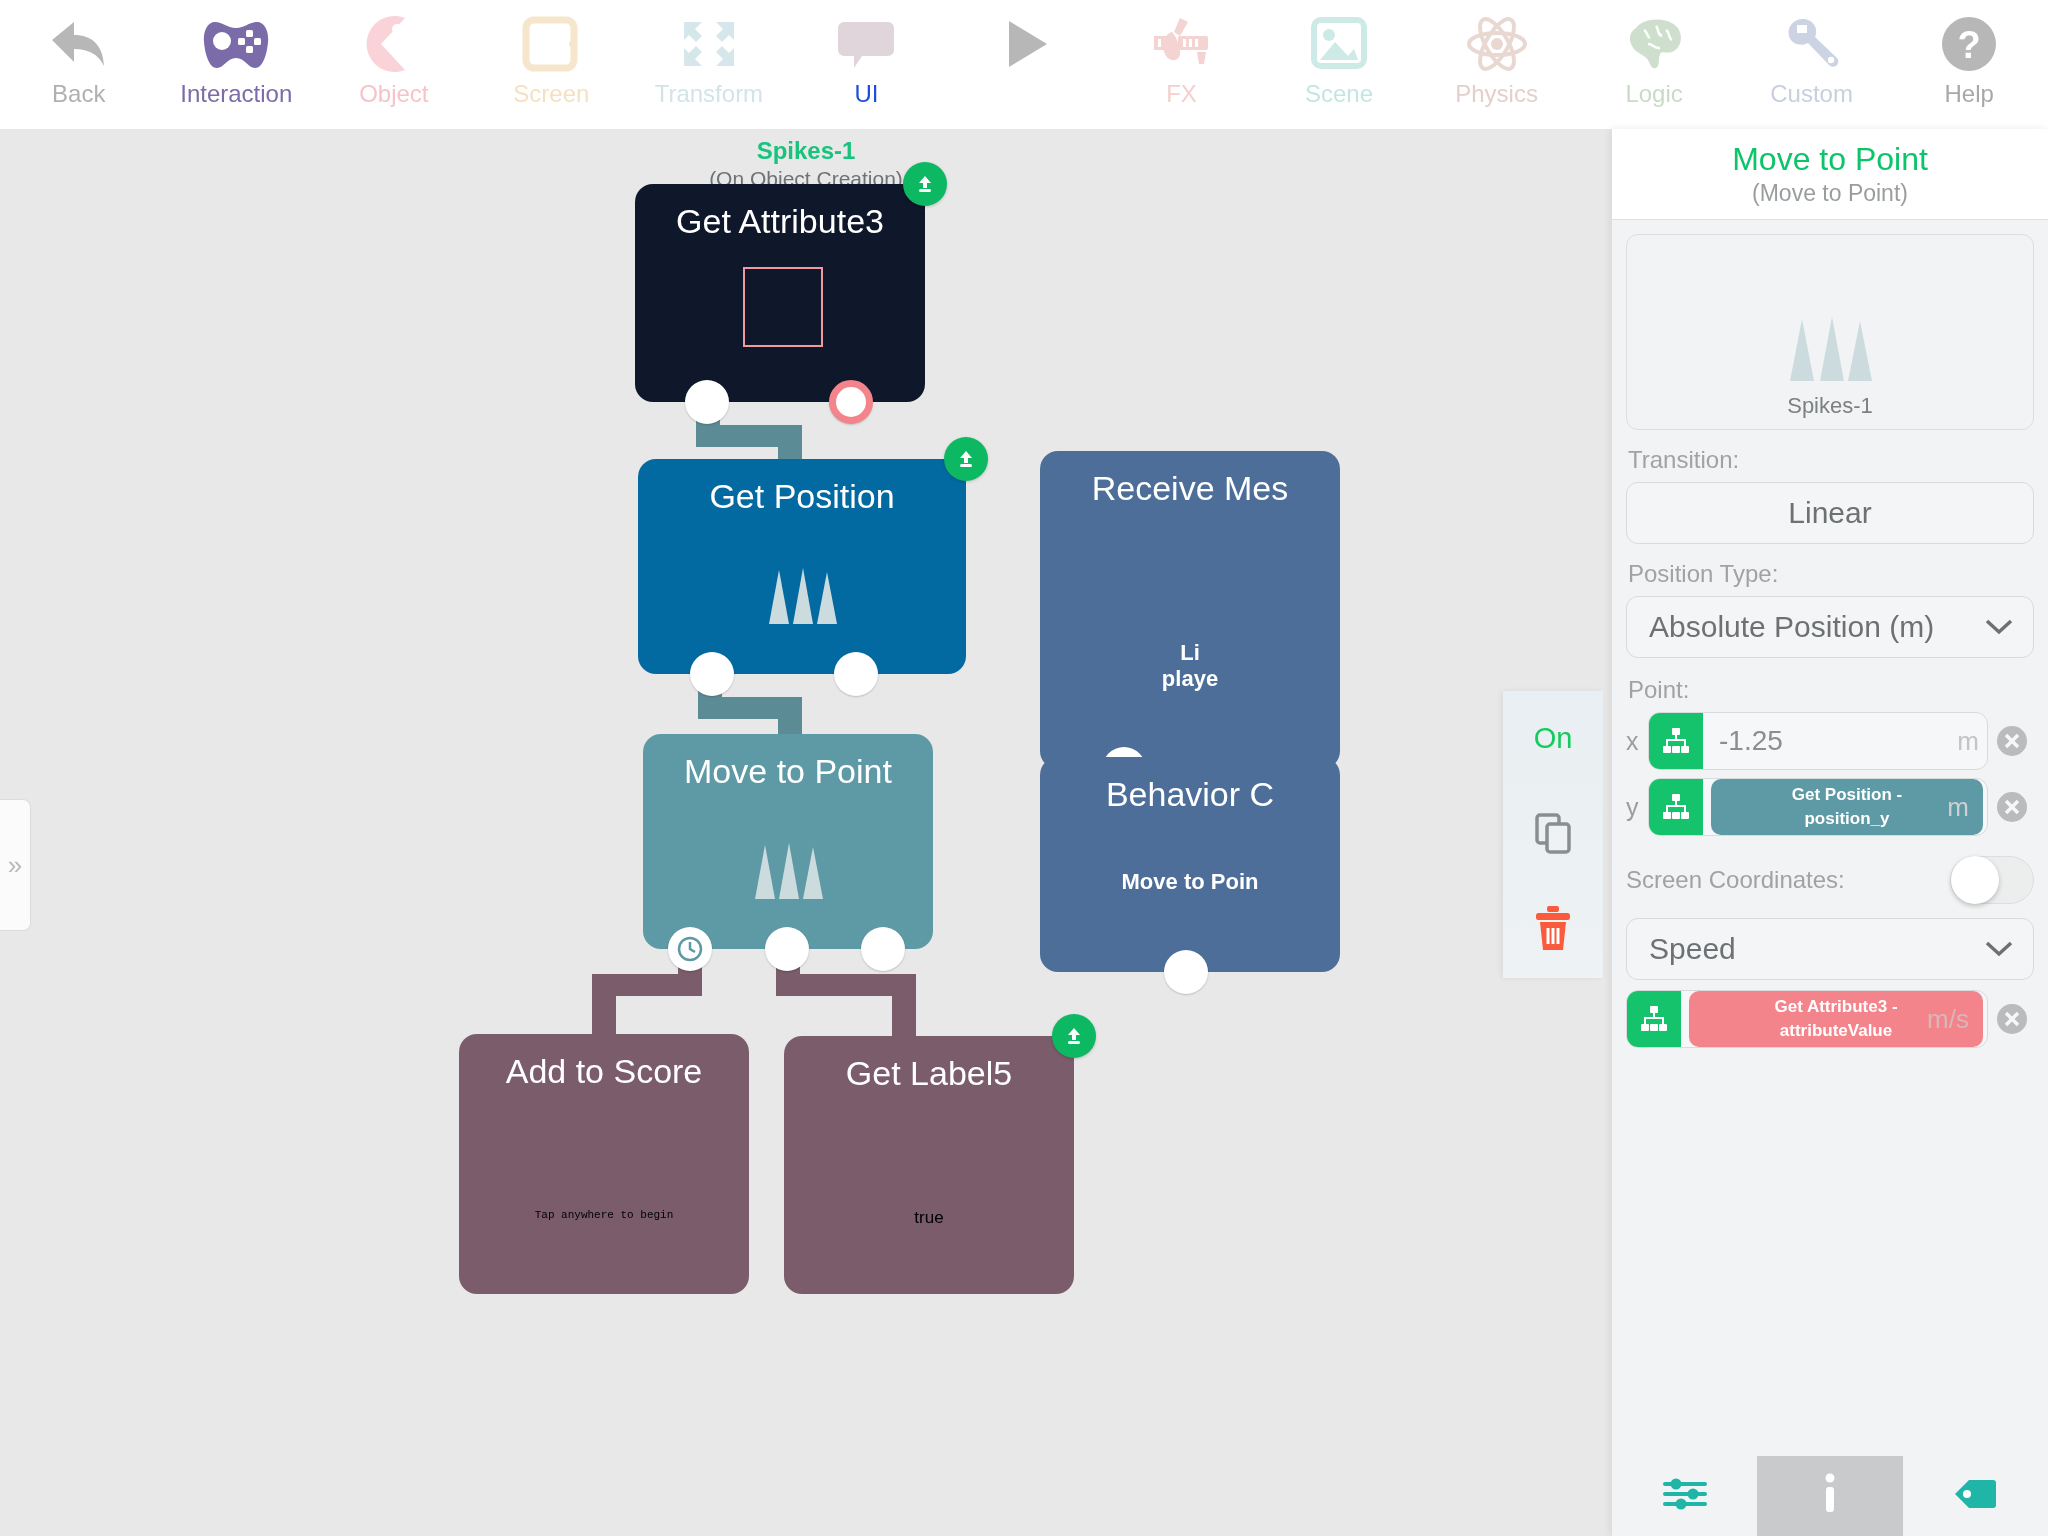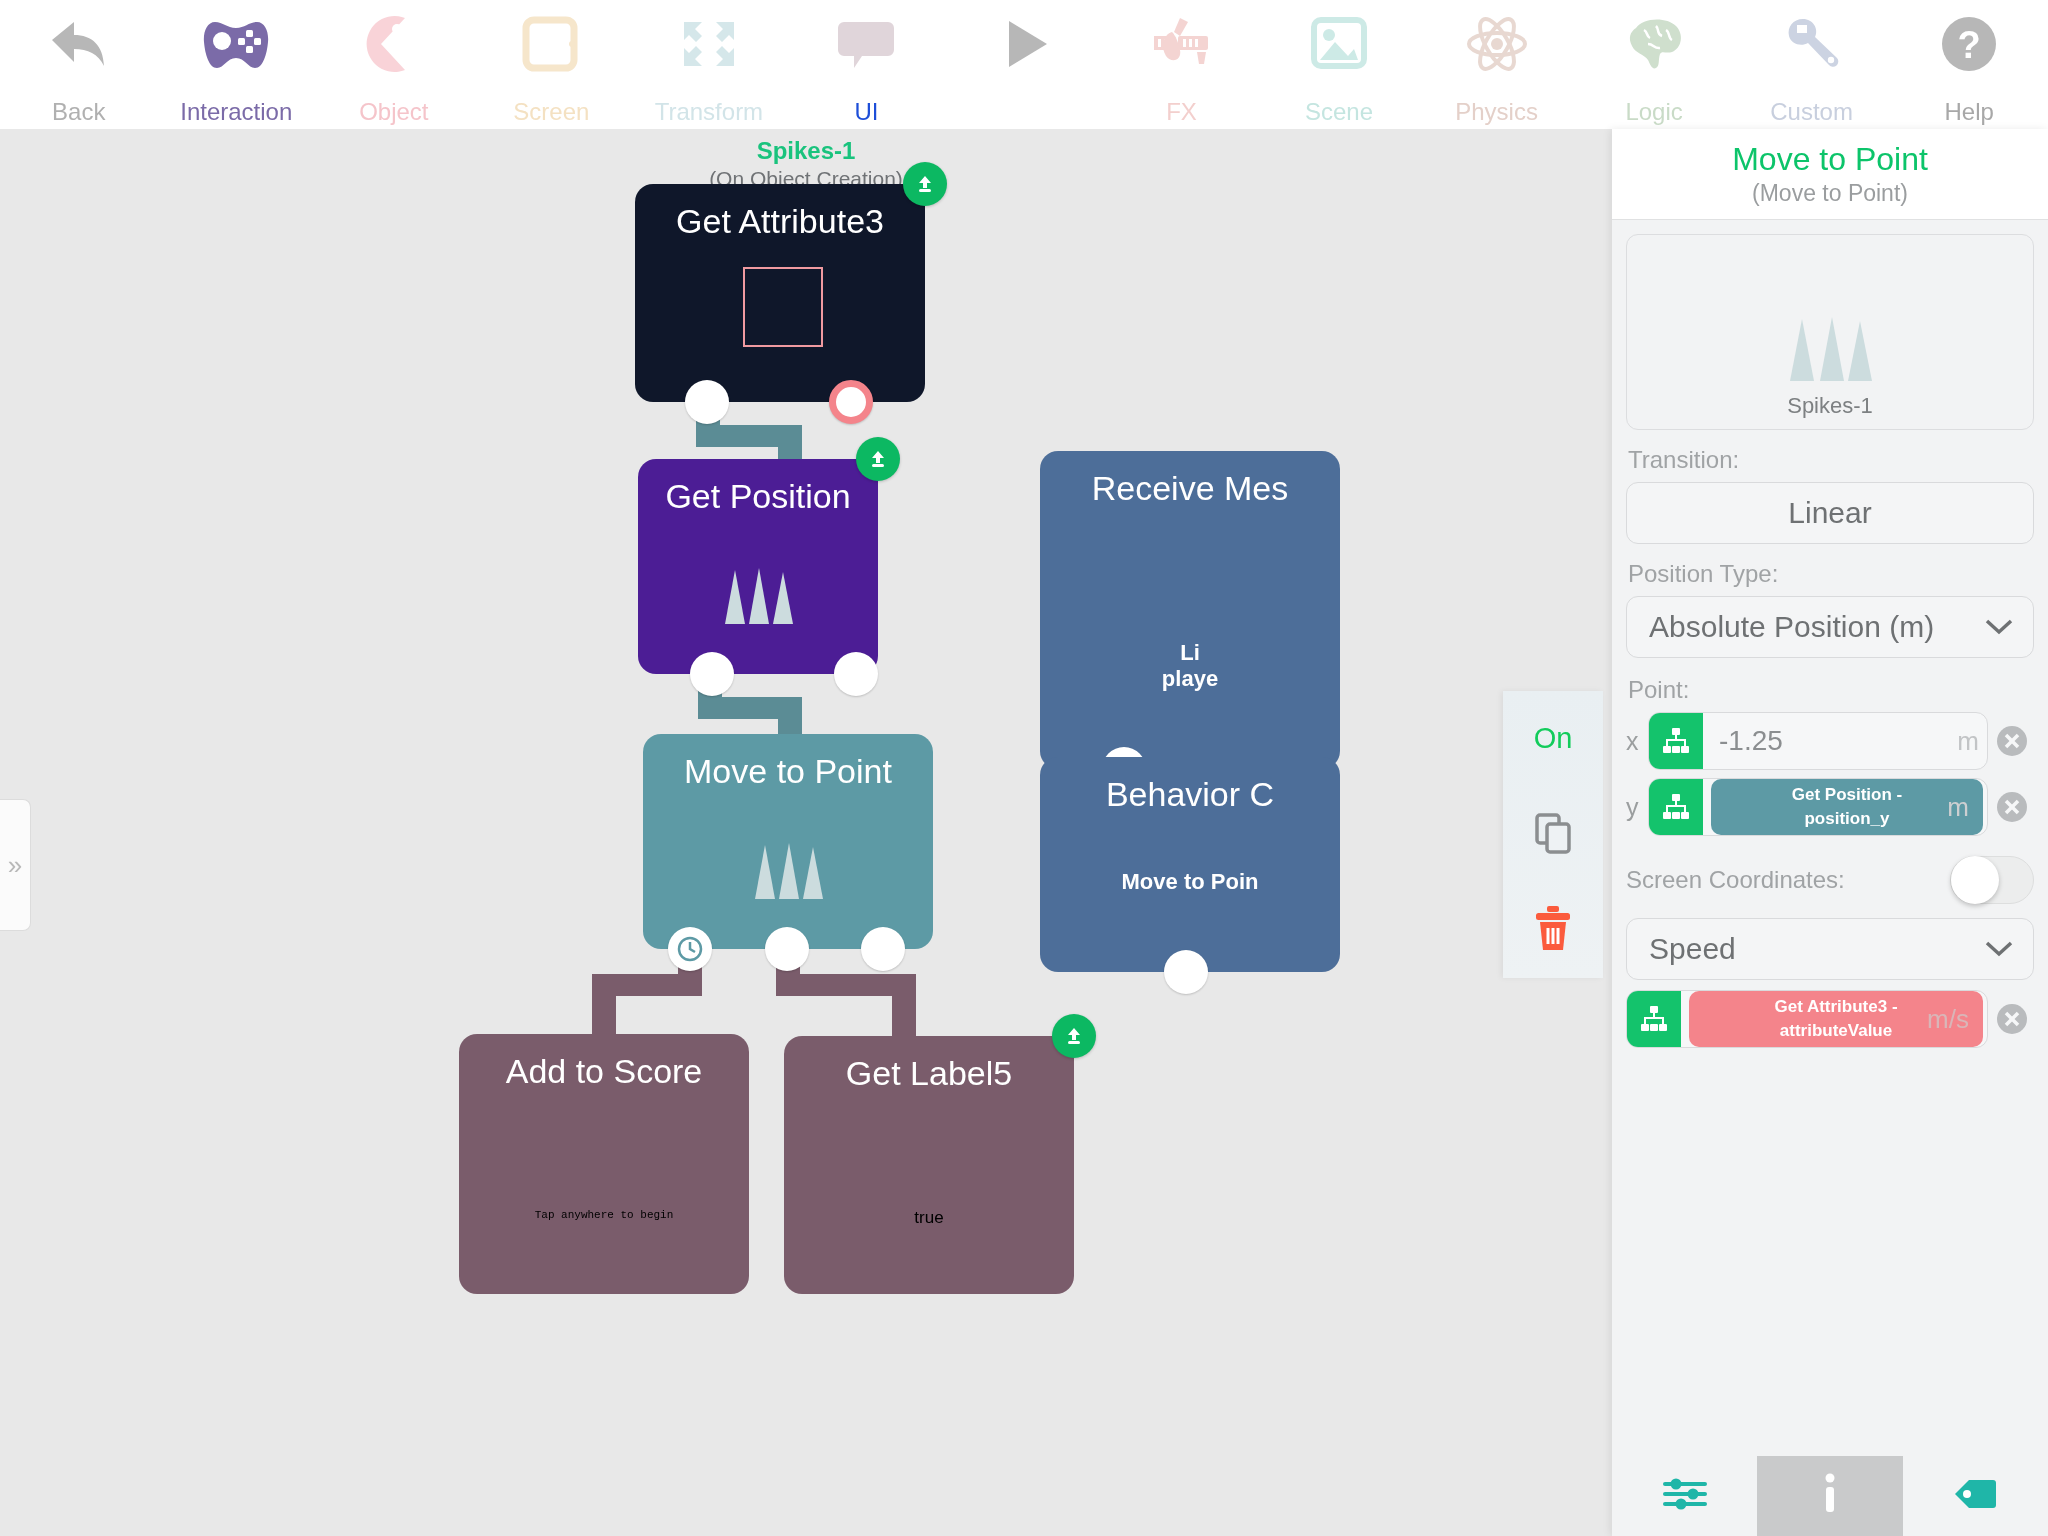--- a/index.html
+++ b/index.html
@@ -17,21 +17,21 @@
     background: #ffffff; box-sizing: border-box;
     display: flex; align-items: flex-start;
   }
   .tb-item {
     width: 160px; height: 129px;
     display: flex; flex-direction: column; align-items: center;
     justify-content: flex-start; padding-top: 8px;
     box-sizing: border-box;
   }
   .tb-icon { height: 72px; display:flex; align-items:center; justify-content:center; }
-  .tb-label { font-size: 24px; line-height: 28px; margin-top: 18px; white-space: nowrap; text-align: center; }
+  .tb-label { font-size: 24px; line-height: 28px; margin-top: 0; white-space: nowrap; text-align: center; }
 
   
   #canvas {
     position: absolute; left: 0; top: 129px;
     width: 2048px; height: 1407px;
     background: #e8e8e8;
     overflow: hidden;
   }
   #canvas-title {
     position: absolute; left: 0; top: 8px; width: 1612px;
@@ -360,21 +360,21 @@
       <div class="upload-badge" style="right:-22px; top:-22px;">
         <svg width="24" height="24" viewBox="0 0 24 24">
             <path d="M12 4 L18 11 H14 V16 H10 V11 H6 Z" fill="#fff"></path>
             <rect x="6" y="17" width="12" height="3" rx="1.5" fill="#fff"></rect>
           </svg>
       </div>
       <div class="port" style="left:50px; bottom:-22px;"></div>
       <div class="port ringed" style="left:194px; bottom:-22px;"></div>
     </div>
 
-    <div class="node" style="left:638px; top:330px; width:240px; height:215px; background:#4c1d95;">
+    <div class="node" style="left:638px; top:330px; width:328px; height:215px; background:#0369a1;">
       <div class="node-title">Get Position</div>
       <div style="position:absolute; left:50%; top:105px; transform:translateX(-50%);">
         <svg class="spikes-glyph" width="98" height="62" viewBox="0 0 98 62">
           <path d="M16 60 L26 6 L36 60 Z" fill="#ccdcde"></path>
           <path d="M40 60 L50 4 L60 60 Z" fill="#ccdcde"></path>
           <path d="M64 60 L74 8 L84 60 Z" fill="#ccdcde"></path>
         </svg>
       </div>
       <div class="upload-badge" style="right:-22px; top:-22px;">
         <svg width="24" height="24" viewBox="0 0 24 24">

